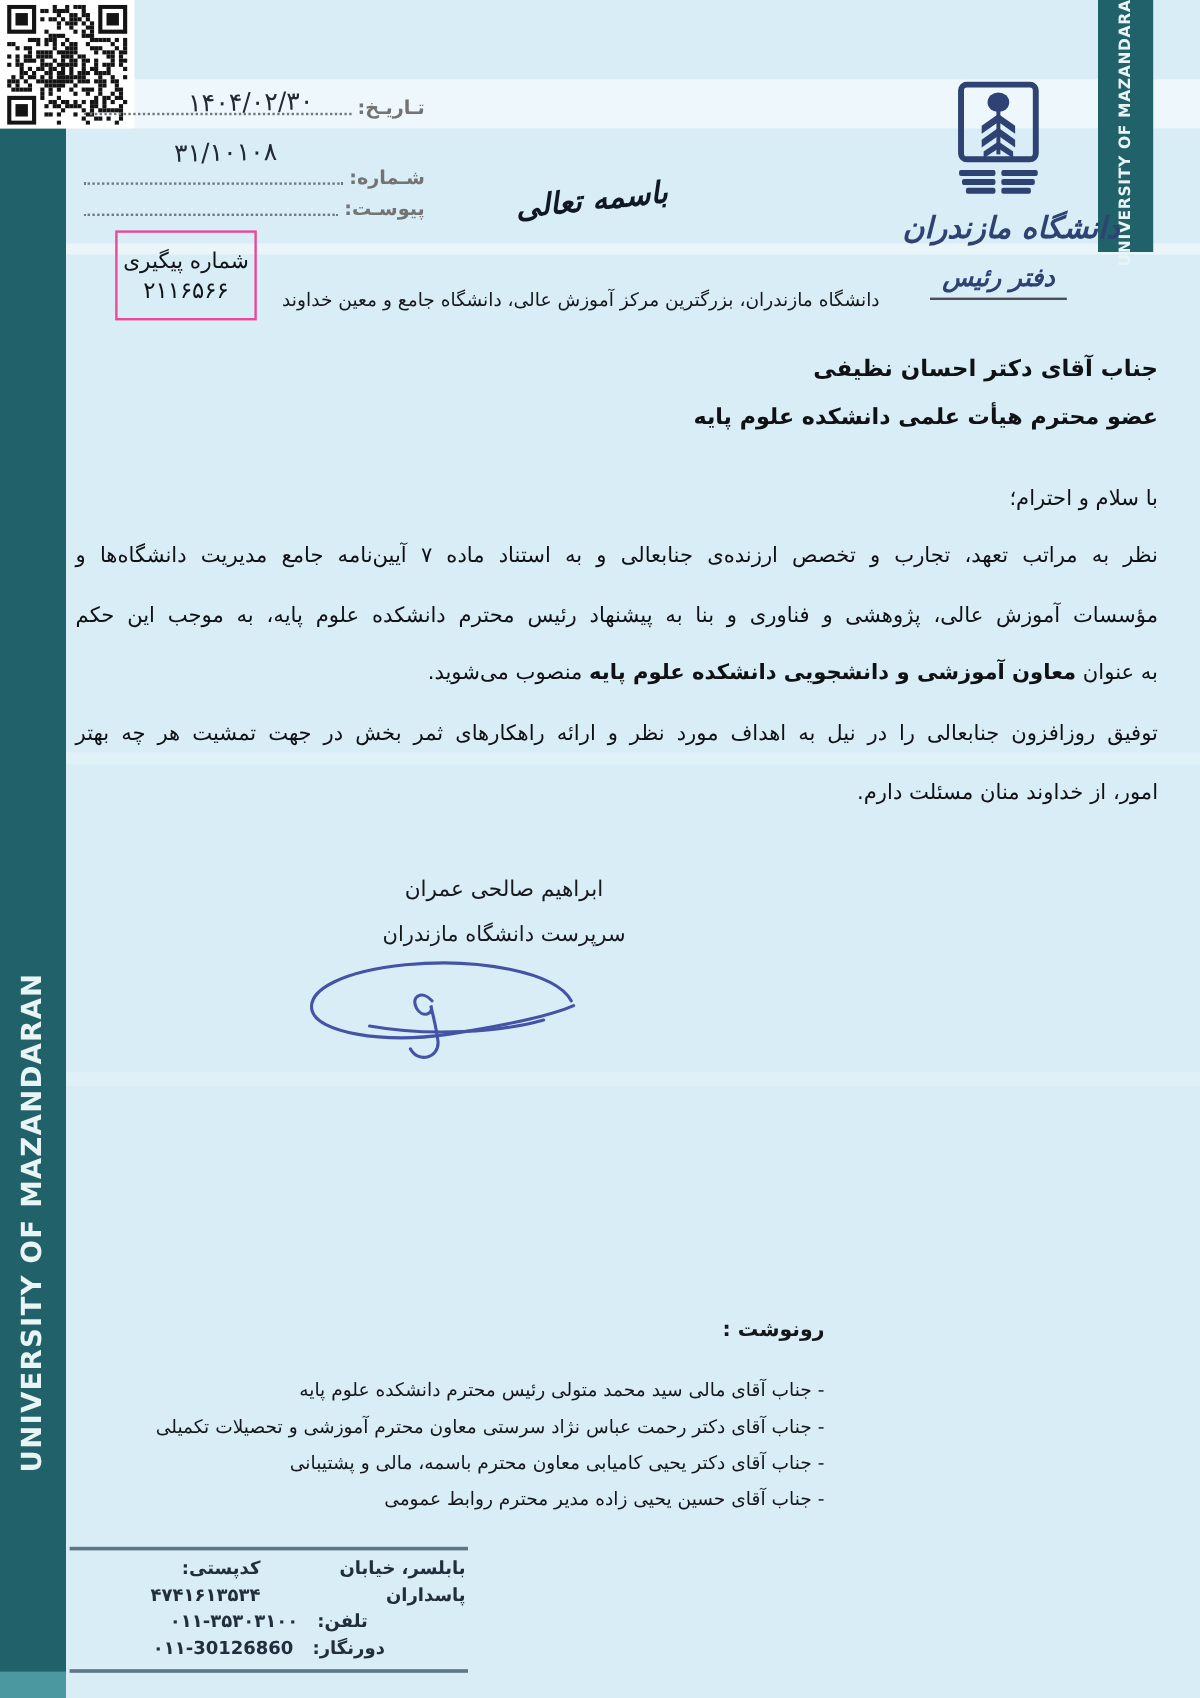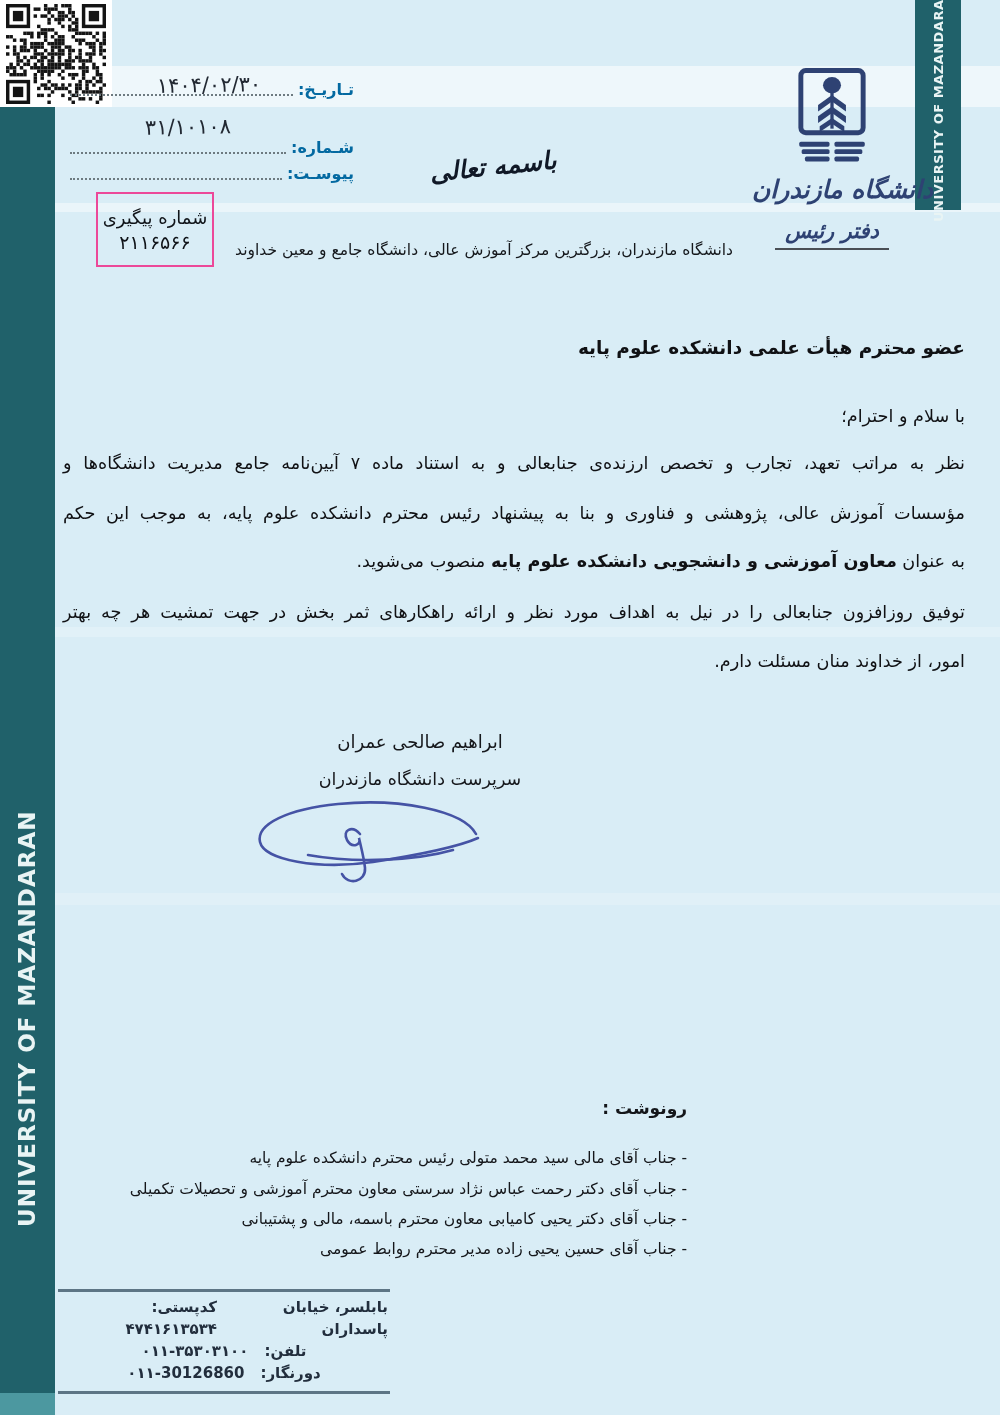--- a/index.html
+++ b/index.html
@@ -25,21 +25,21 @@
     display:flex;align-items:center;justify-content:center;
   }
   .left-band .vtext{position:absolute;top:728px;left:5px;height:368px;width:44px;font-size:23px;letter-spacing:1px;}
   .right-band .vtext{position:absolute;top:10px;bottom:10px;left:2px;width:42px;font-size:13px;letter-spacing:.5px;}
 
   
   .qr{position:absolute;left:0;top:0;width:112px;height:107px;background:#fff;display:flex;align-items:center;justify-content:center;}
 
   
   .field-row{position:absolute;left:70px;width:284px;direction:rtl;display:flex;align-items:flex-end;gap:5px;}
-  .field-label{font-weight:bold;font-size:16px;color:#0369a1;white-space:nowrap;}
+  .field-label{font-weight:bold;font-size:16px;color:#737373;white-space:nowrap;}
   .field-dots{flex:1;border-bottom:2px dotted #6d7a80;height:14px;margin-bottom:3px;}
   .field-value{position:absolute;font-size:21px;color:#222933;text-align:center;transform:rotate(-1deg);}
 
   
   .tracking-box{
     position:absolute;left:96px;top:192px;width:114px;height:71px;
     border:2px solid #ec4899;display:flex;flex-direction:column;
     align-items:center;justify-content:center;gap:3px;color:#101419;
   }
   .tracking-box .t1{font-size:18px;}
@@ -462,20 +462,21 @@
         <rect x="17" y="108" width="30" height="6" rx="2"></rect>
           <rect x="53" y="108" width="30" height="6" rx="2"></rect>
       </g>
     </svg>
     <div class="logo-org">دانشگاه مازندران</div>
     <div><span class="logo-office">دفتر رئیس</span></div>
   </div>
 
   <div class="tagline">دانشگاه مازندران، بزرگترین مرکز آموزش عالی، دانشگاه جامع و معین خداوند</div>
 
+  <div class="lline addr" style="top:296px;">جناب آقای دکتر احسان نظیفی</div>
   <div class="lline addr" style="top:337px;font-size:18.5px;">عضو محترم هیأت علمی دانشکده علوم پایه</div>
 
   <div class="lline tright" style="top:406px;">با سلام و احترام؛</div>
 
   <div class="lline just" style="top:453px;">نظر به مراتب تعهد، تجارب و تخصص ارزنده‌ی جنابعالی و به استناد ماده ۷ آیین‌نامه جامع مدیریت دانشگاه‌ها و</div>
   <div class="lline just" style="top:503px;">مؤسسات آموزش عالی، پژوهشی و فناوری و بنا به پیشنهاد رئیس محترم دانشکده علوم پایه، به موجب این حکم</div>
   <div class="lline tright" style="top:551px;"><span>به عنوان </span><span class="bold">معاون آموزشی و دانشجویی دانشکده علوم پایه</span><span> منصوب می‌شوید.</span></div>
   <div class="lline just" style="top:602px;">توفیق روزافزون جنابعالی را در نیل به اهداف مورد نظر و ارائه راهکارهای ثمر بخش در جهت تمشیت هر چه بهتر</div>
   <div class="lline tright" style="top:651px;">امور، از خداوند منان مسئلت دارم.</div>
 

